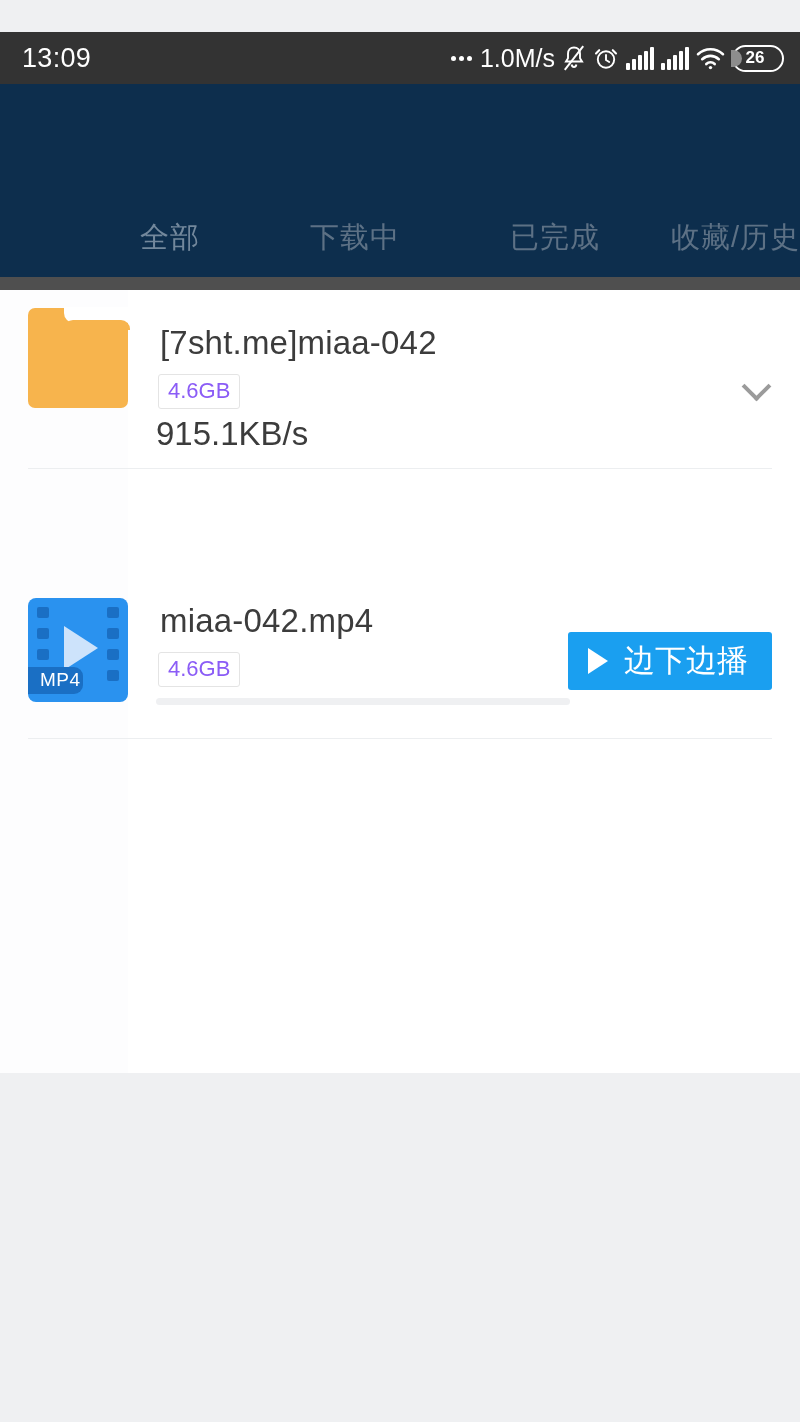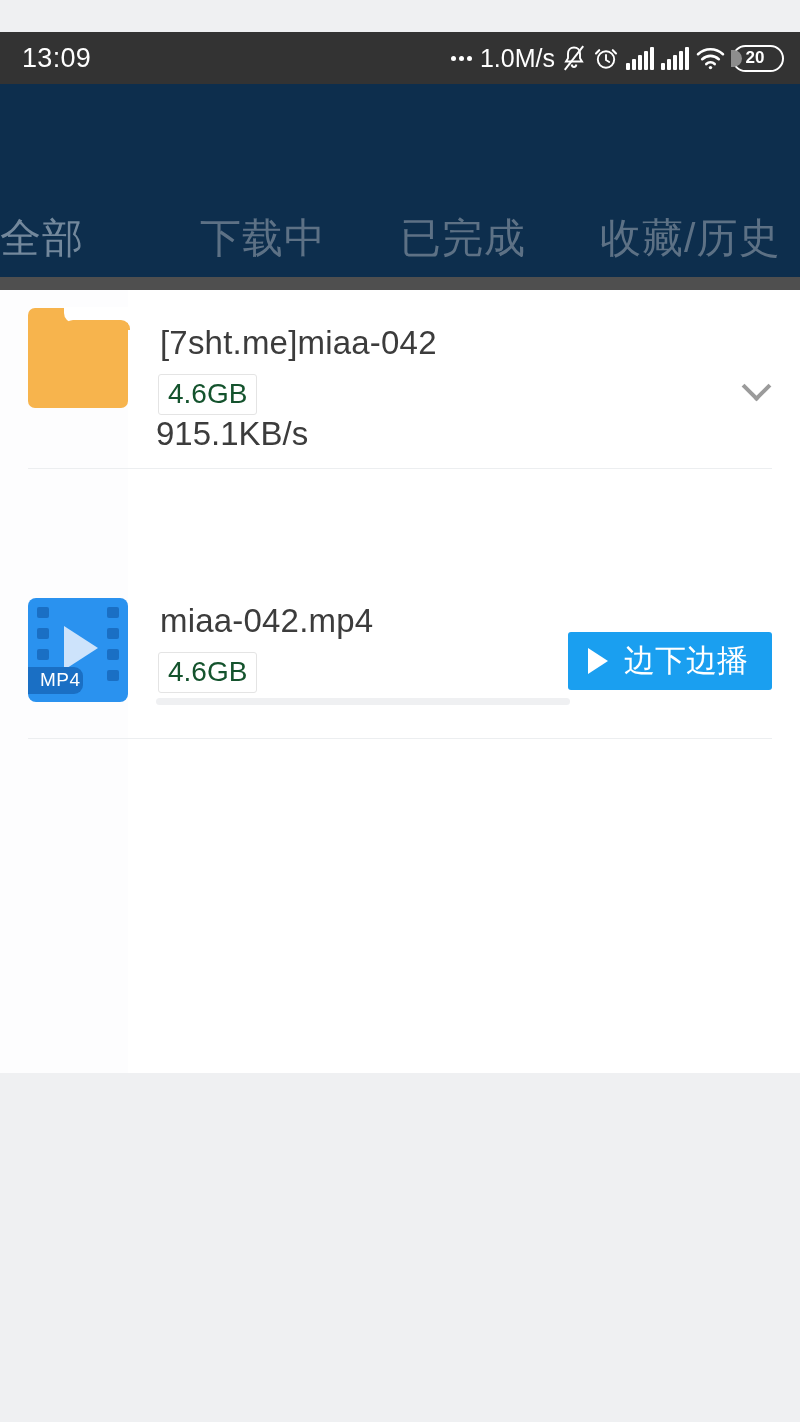--- a/index.html
+++ b/index.html
@@ -48,22 +48,22 @@
   
   .header {
     position:absolute; top:52px; left:0; width:800px; height:193px;
     background:#0d2e4d;
   }
   .tabs {
     position:absolute; bottom:0; left:0; width:800px; height:78px;
     display:flex; align-items:center;
   }
   .tab {
-    flex:1; text-align:left; font-size:41px; letter-spacing:1px;
-    color:#5d7185; user-select:none;
+    flex:1; text-align:right; font-size:29px; letter-spacing:1px;
+    color:#5d7185; user-select:none;padding-left:34px;
   }
   .tab.active { color:#73889c; }
   .headerstrip {
     position:absolute; top:245px; left:0; width:800px; height:13px;
     background:#4f4f4f;
   }
 
   
   .content {
     position:absolute; top:258px; left:0; width:800px; height:783px;
@@ -119,21 +119,21 @@
   }
 
   .row-title {
     position:absolute; left:160px; font-size:33px; color:#3c3c3c;
     letter-spacing:.2px; white-space:nowrap;
   }
   .row-1 .row-title { top:34px; }
   .row-2 .row-title { top:22px; }
 
   .size-badge {
-    position:absolute; left:158px; font-size:28px; color:#14532d;
+    position:absolute; left:158px; font-size:22px; color:#8b5cf6;
     border:1px solid #e4e4e4; border-radius:3px; padding:3px 9px 4px;
     background:#ffffff;
   }
   .row-1 .size-badge { top:84px; }
   .row-2 .size-badge { top:72px; }
 
   .speed {
     position:absolute; left:156px; top:125px;
     font-size:33px; color:#3c3c3c;
   }
@@ -221,21 +221,21 @@
       <span>
         <svg width="29" height="24" viewBox="0 0 29 24" class="ic">
           <path d="M2 8.2C5.6 5 9.9 3.3 14.5 3.3S23.4 5 27 8.2" fill="none" stroke="#ffffff" stroke-width="2.6" stroke-linecap="round"></path>
           <path d="M6.2 13.2c2.4-2.1 5.3-3.3 8.3-3.3s5.9 1.2 8.3 3.3" fill="none" stroke="#ffffff" stroke-width="2.6" stroke-linecap="round"></path>
           <path d="M10.3 18c1.2-1.1 2.7-1.7 4.2-1.7s3 .6 4.2 1.7" fill="none" stroke="#ffffff" stroke-width="2.6" stroke-linecap="round"></path>
           <circle cx="14.5" cy="21.6" r="1.7" fill="#ffffff"></circle>
         </svg>
       </span>
       <span class="battery">
         <span class="cap"></span>
-        <span>20</span>
+        <span>26</span>
       </span>
     </div>
   </div>
 
   <div class="header">
     <div class="tabs">
       <div class="tab active">全部</div>
       <div class="tab">下载中</div>
       <div class="tab">已完成</div>
       <div class="tab">收藏/历史</div>

